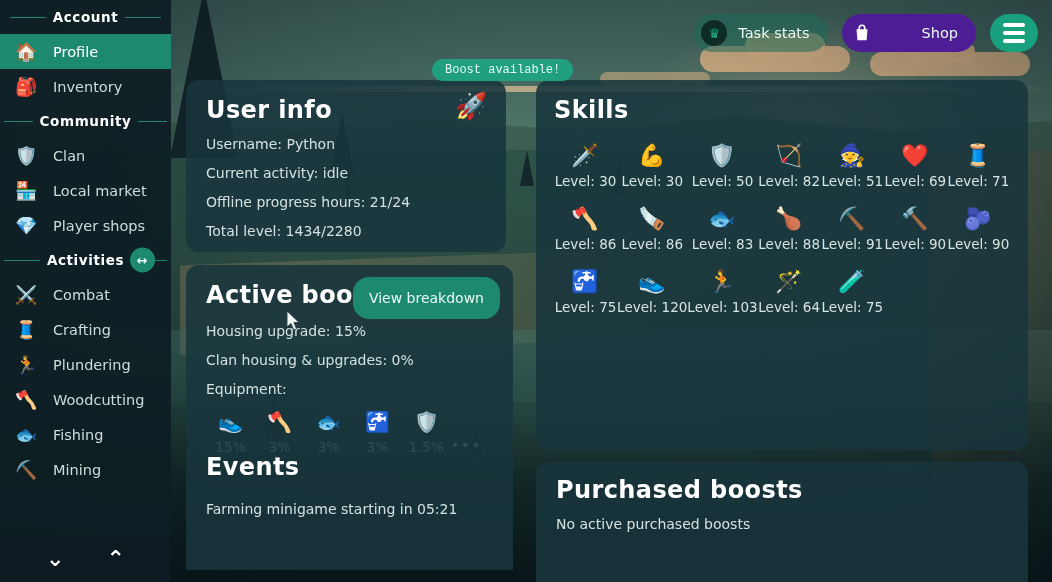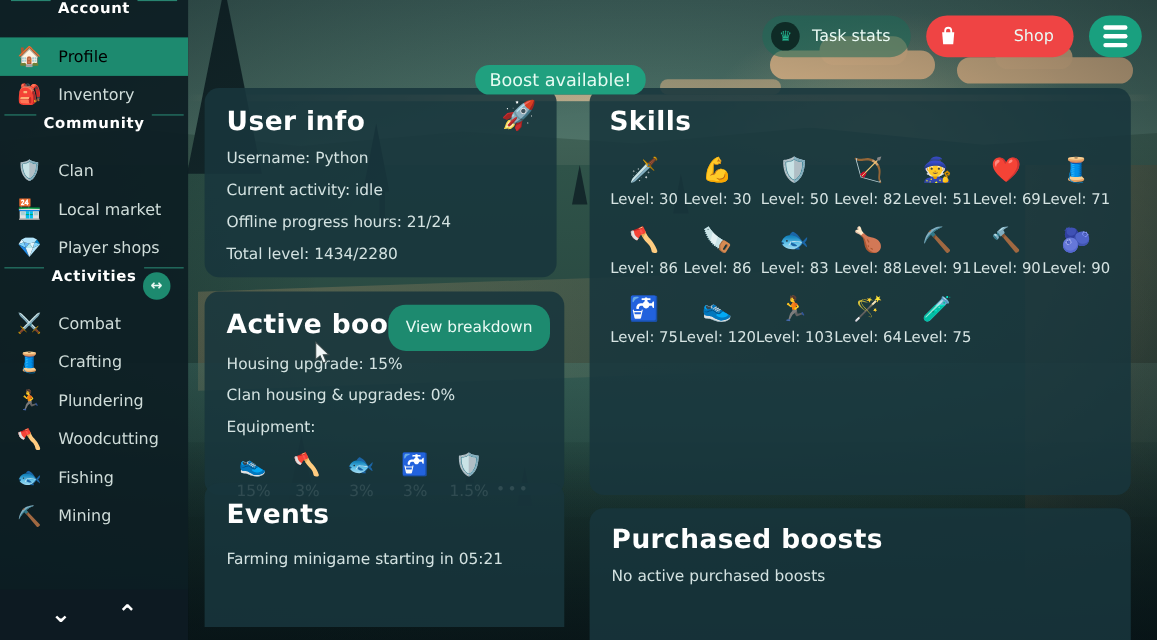--- a/index.html
+++ b/index.html
@@ -76,21 +76,21 @@
   }
 
   
   #sidebar {
     position: absolute; left: 0; top: 0; width: 171px; height: 582px;
     background: rgba(13,30,36,.93);
     z-index: 5;
     overflow: hidden;
   }
   .section-head {
-    display: flex; gap: 7px;
+    display: flex; align-items: center; gap: 7px;
     color: #ffffff; font-weight: bold; font-size: 13.5px;
     letter-spacing: .6px;
     justify-content: center;
     height: 34px;
   }
   .section-head .rule { flex: 1; height: 1px; background: #2e9e83; opacity:.8; max-width: 36px; }
   .section-head .rule.left { margin-left: 4px; }
   .section-head .rule.right { margin-right: 4px; }
   .section-head.with-btn { justify-content: center; position: relative; }
   .round-btn {
@@ -102,21 +102,21 @@
     cursor: pointer;
   }
   .nav-item {
     display: flex; align-items: center; gap: 13px;
     height: 35px; padding-left: 14px;
     color: #cfdcd9; font-size: 14.5px;
     cursor: pointer;
   }
   .nav-item .ico { width: 26px; text-align: center; font-size: 18px; line-height: 1; }
   .nav-item.active { background: #1d8a6f; color: #e9fbf4; }
-  .nav-item.active .label { color: #000000; }
+  .nav-item.active .label { color: #ffffff; }
 
   #sidebar-footer {
     position: absolute; left: 0; bottom: 0; width: 171px; height: 46px;
     background: #0d1a22;
     display: flex; align-items: center; justify-content: center; gap: 42px;
   }
   .chev {
     color: #ffffff; font-size: 22px; line-height: 1; cursor: pointer;
     font-weight: bold;
   }
@@ -127,21 +127,21 @@
     display: flex; align-items: center; gap: 14px;
   }
   .pill {
     display: flex; align-items: center; gap: 11px;
     height: 38px; padding: 0 18px 0 8px;
     border-radius: 19px;
     font-size: 14.5px; cursor: pointer;
     color: #eafaf4;
   }
   .pill.ghost  { background: rgba(30,105,88,.55); }
-  .pill.solid  { background: #ef4444; gap: 48px; }
+  .pill.solid  { background: #4c1d95; gap: 48px; }
   .crown-badge {
     width: 26px; height: 26px; border-radius: 50%;
     background: #0f2b26; display: flex; align-items: center; justify-content: center;
     font-size: 13px; color: #23b48f;
   }
   .bag-icon { width: 24px; display:flex; align-items:center; justify-content:center; }
   .burger {
     width: 48px; height: 38px; border-radius: 19px; background: #19a07f;
     display: flex; flex-direction: column; align-items: center; justify-content: center; gap: 4px;
     cursor: pointer;
@@ -164,22 +164,23 @@
   #card-userinfo { left: 186px; top: 80px; width: 320px; height: 172px; padding: 16px 20px; }
   #card-userinfo h2 { margin-bottom: 12px; }
   #card-userinfo .line { margin-bottom: 13px; }
   .rocket {
     position: absolute; right: 18px; top: 13px; font-size: 26px; line-height: 1;
   }
   #boost-badge {
     position: absolute; left: 432px; top: 59px; z-index: 14;
     background: #20a07f; color: #e6fbf2;
     border-radius: 13px; padding: 4px 13px;
-    font-size: 16px; white-space: nowrap;
+    font-size: 12px; white-space: nowrap;
     cursor: pointer;
+    font-family: Liberation Mono, monospace;
   }
 
   #card-boosts { left: 186px; top: 265px; width: 327px; height: 185px; padding: 16px 20px; }
   #card-boosts h2 { margin-bottom: 14px; }
   #card-boosts .line { margin-bottom: 13px; }
   #view-breakdown {
     position: absolute; right: 13px; top: 12px;
     background: #1d8a6f; color: #eafaf4;
     border-radius: 16px; padding: 13px 16px; font-size: 14px;
     cursor: pointer;

